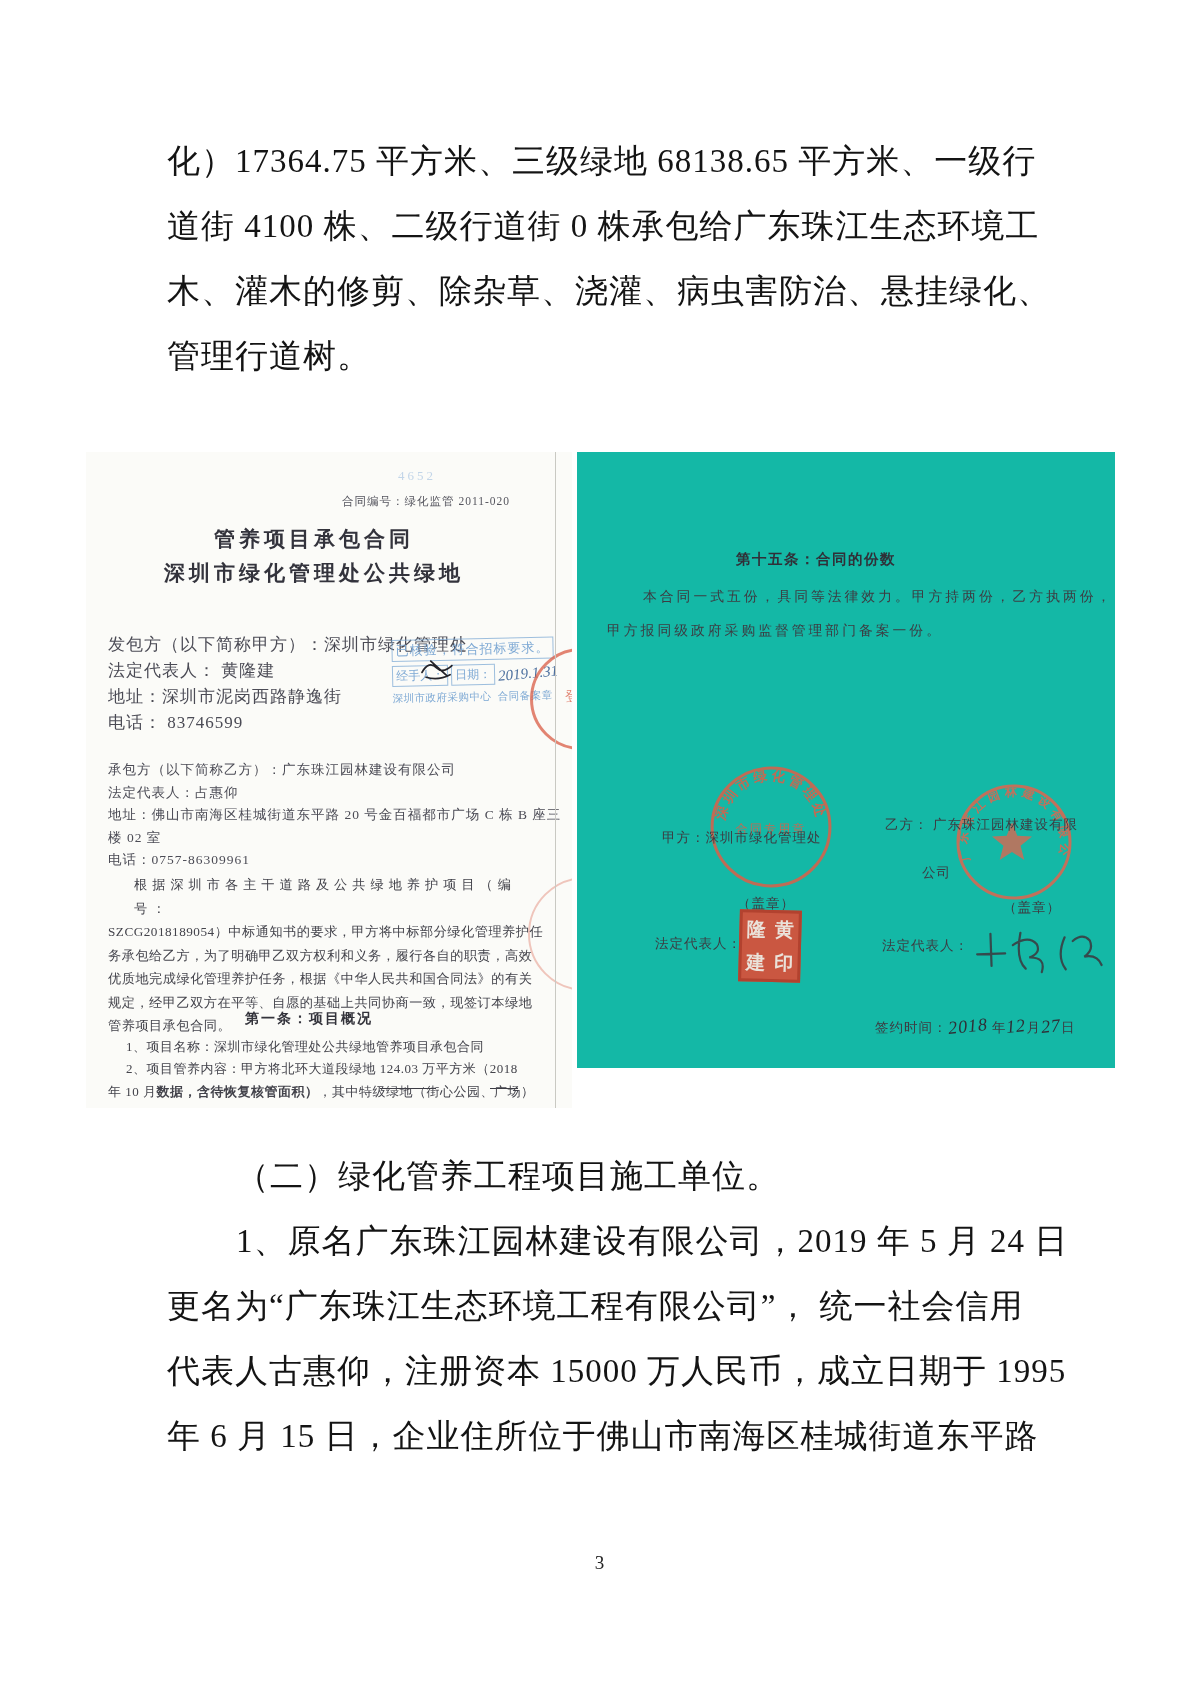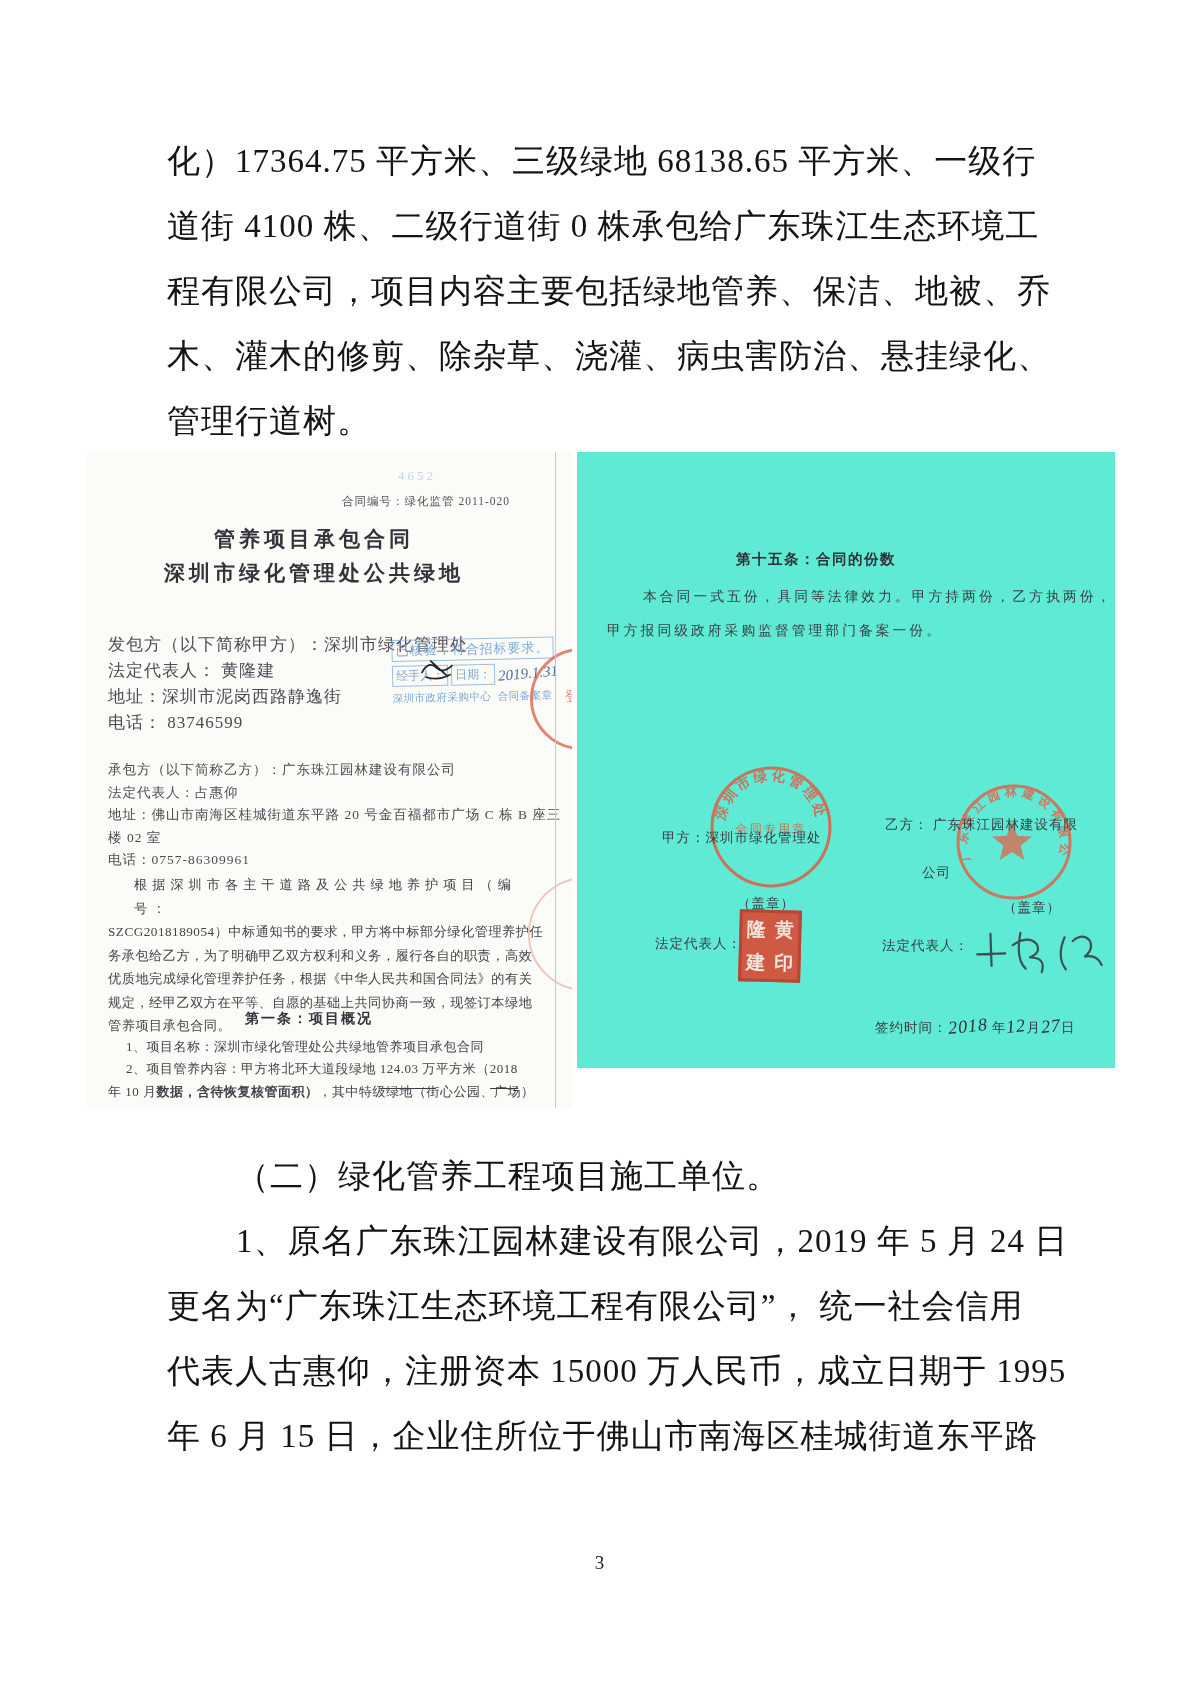--- a/index.html
+++ b/index.html
@@ -6,21 +6,21 @@
   .page{position:relative;width:1199px;height:1696px;background:#ffffff;overflow:hidden;
         font-family:"Liberation Serif","DejaVu Serif",serif;color:#161616;}
   
   .body-block{position:absolute;left:167px;width:880px;}
   .body-block .bline{height:65px;line-height:65px;font-size:33px;letter-spacing:1px;
                      white-space:pre;color:#141414;}
   .body-block .ind{padding-left:69px;}
   
   .scan{position:absolute;top:452px;overflow:hidden;}
   .scan-left{left:86px;width:486px;height:656px;background:#fbfbf8;color:#4b4b55;}
-  .scan-right{left:577px;width:538px;height:616px;background:#5eead4;color:#3c3c42;}
+  .scan-right{left:577px;width:538px;height:616px;background:#14b8a6;color:#3c3c42;}
   .paper-edge{position:absolute;left:469px;top:0;bottom:0;width:1px;background:#c9c9c3;}
   .corner-mark{position:absolute;left:312px;top:16px;font-size:13px;color:#b9cfe6;
                letter-spacing:3px;opacity:.85;}
   .contract-no{position:absolute;left:256px;top:42px;font-size:11.5px;color:#55555e;letter-spacing:1px;}
   .sl-title{position:absolute;left:0;right:30px;top:70px;text-align:center;font-weight:bold;
             font-size:21px;letter-spacing:4px;color:#33333c;line-height:34px;}
   .pa{position:absolute;left:22px;top:180px;font-size:17px;line-height:26px;letter-spacing:1px;}
   .pb{position:absolute;left:22px;top:307px;font-size:13.5px;line-height:22.5px;letter-spacing:1px;}
   .para{position:absolute;left:22px;top:421px;width:440px;font-size:13.2px;line-height:23.5px;
         letter-spacing:.5px;color:#43434b;}
@@ -64,21 +64,20 @@
   .page-num{position:absolute;left:0;right:0;top:1552px;text-align:center;font-size:19px;color:#222;}
 </style>
 </head>
 <body>
 
 <div class="page">
 
   <div class="body-block" style="top:129px;">
     <div class="bline">化）17364.75 平方米、三级绿地 68138.65 平方米、一级行</div>
     <div class="bline">道街 4100 株、二级行道街 0 株承包给广东珠江生态环境工</div>
-    <div class="bline">程有限公司，项目内容主要包括绿地管养、保洁、地被、乔</div>
     <div class="bline">木、灌木的修剪、除杂草、浇灌、病虫害防治、悬挂绿化、</div>
     <div class="bline">管理行道树。</div>
   </div>
 
   <div class="scan scan-left">
     <div class="corner-mark">4652</div>
     <div class="contract-no">合同编号：绿化监管 2011-020</div>
 
     <div class="sl-title">
       <div>管养项目承包合同</div>

